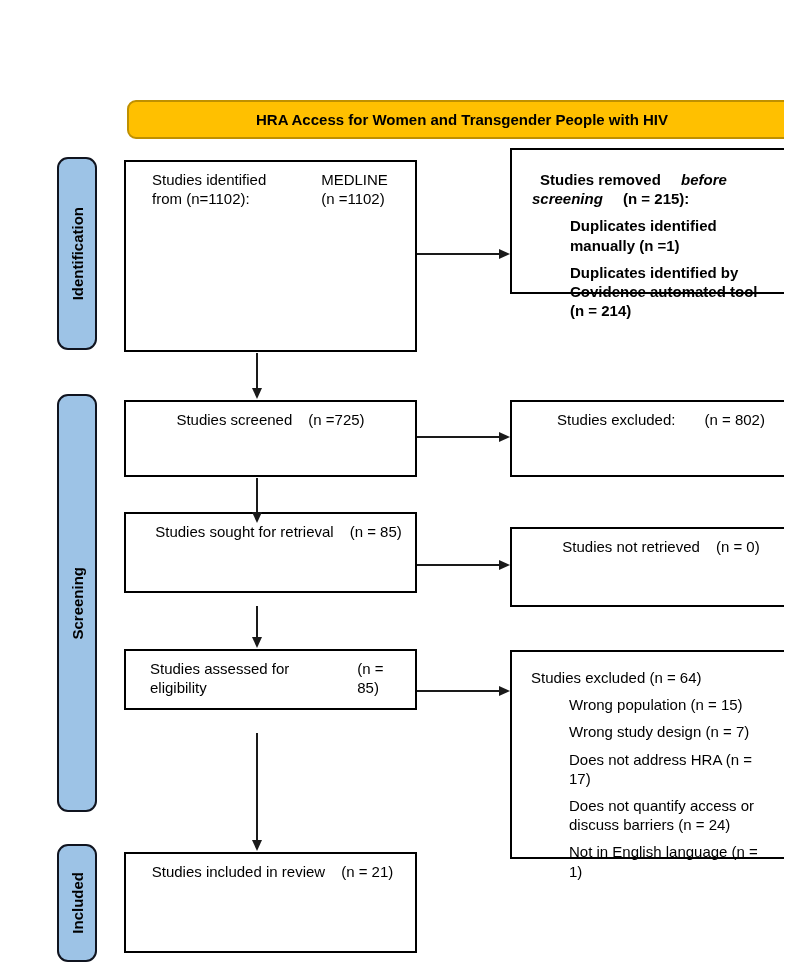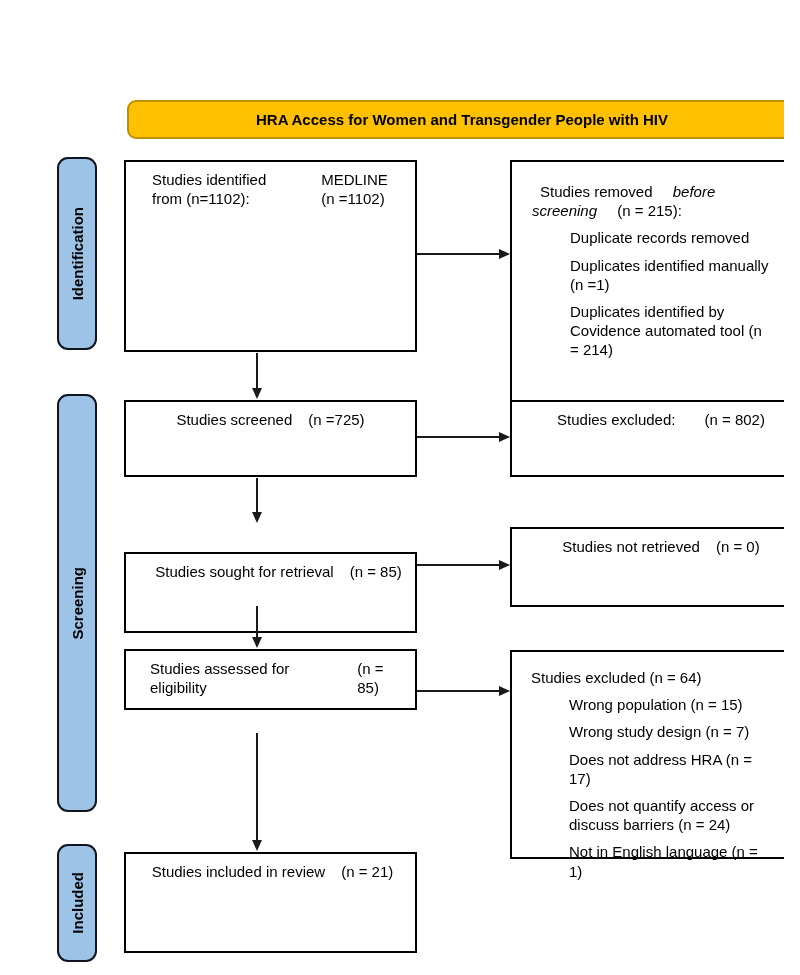--- a/index.html
+++ b/index.html
@@ -30,25 +30,25 @@
   .box {
     position:absolute; border:2px solid var(--box-border,#000);
     background:#fff; font-size:15px; line-height:1.28;
   }
   .lbox { left:92px;  width:293px; }
   .rbox { left:478px; width:290px; }
   .center-v { display:flex; justify-content:center; }
 
   .box-identified { top:128px; height:192px; padding-left:18px; padding-right:8px; }
   .box-screened   { top:368px; height:77px;  padding-left:0; }
-  .box-sought     { top:520px; height:81px;  padding-left:16px; }
+  .box-sought     { top:480px; height:81px;  padding-left:16px; }
   .box-assessed   { top:617px; height:61px;  padding-left:16px; }
   .box-included   { top:820px; height:101px; padding-left:4px; }
 
-  .box-removed        { top:128px; height:246px; padding:12px 10px 0 12px; }
+  .box-removed        { top:116px; height:146px; padding:12px 10px 0 12px;font-weight:bold; }
   .box-excluded       { top:368px; height:77px;  padding-left:12px;gap:13px; }
   .box-not-retrieved  { top:495px; height:80px;  padding-left:12px; }
   .box-excluded-elig  { top:618px; height:209px; padding:8px 8px 0 11px; }
 
   .indent { padding-left:28px; }
   ul.plain { list-style:none; }
   ul.plain li { padding-left:30px; }
 
   .arrow-v { position:absolute; left:224px; width:2px; background:var(--arrow,#1a1a1a); }
   .arrow-v::after {
@@ -111,21 +111,20 @@
   <div class="box lbox center-v box-included">
     <div>Studies included in review</div>
     <div>(n = 21)</div>
   </div>
 
   <div class="box rbox box-removed">
     <div>
       <span>Studies removed </span><em>before screening</em><span> (n = 215):</span>
     </div>
     <ul class="plain">
-      <li>Duplicate records removed</li>
       <li>Duplicates identified manually (n =1)</li>
       <li>Duplicates identified by Covidence automated tool (n = 214)</li>
     </ul>
   </div>
 
   <div class="box rbox center-v box-excluded">
     <div>Studies excluded:</div>
     <div>(n = 802)</div>
   </div>
 

